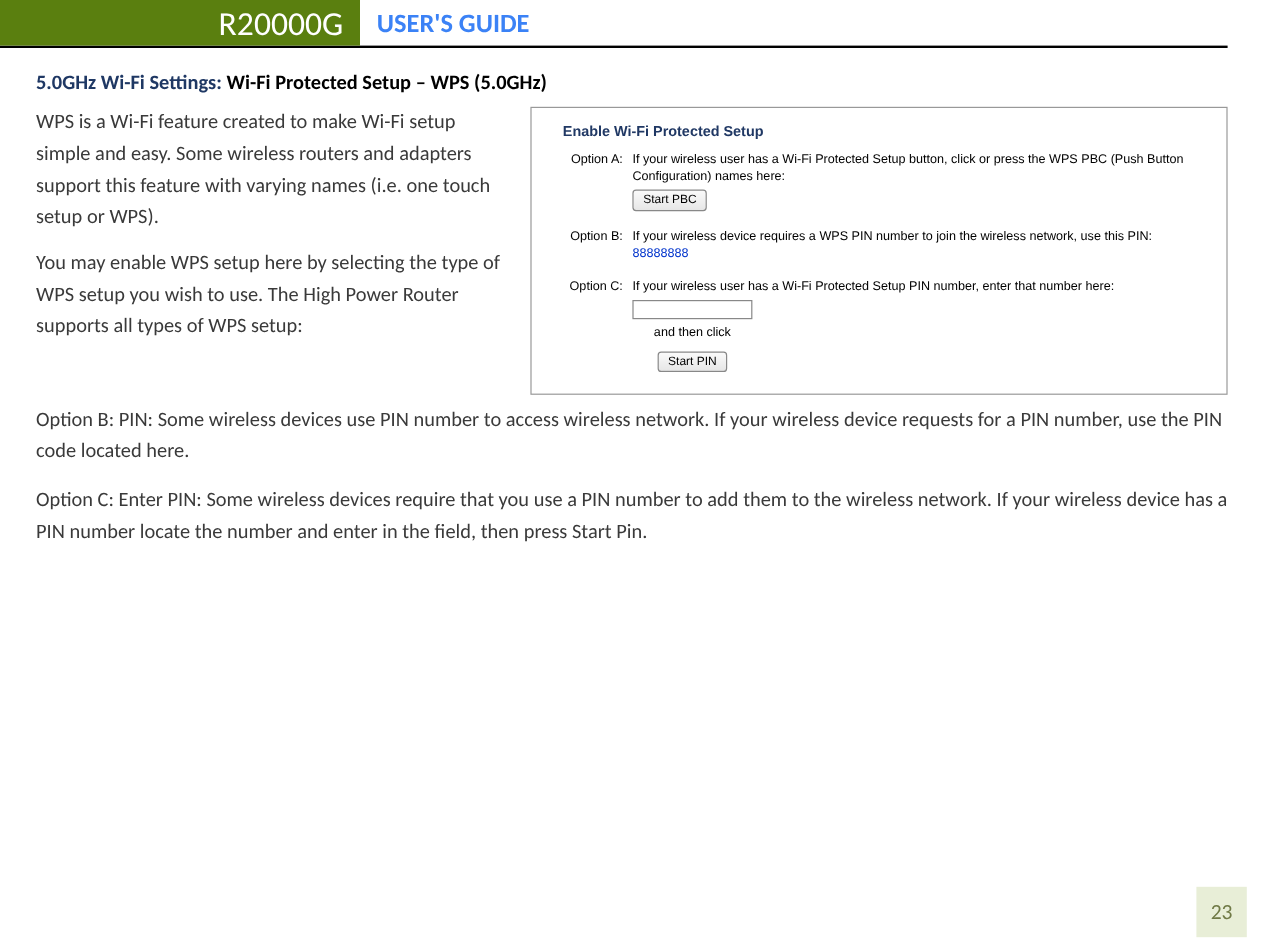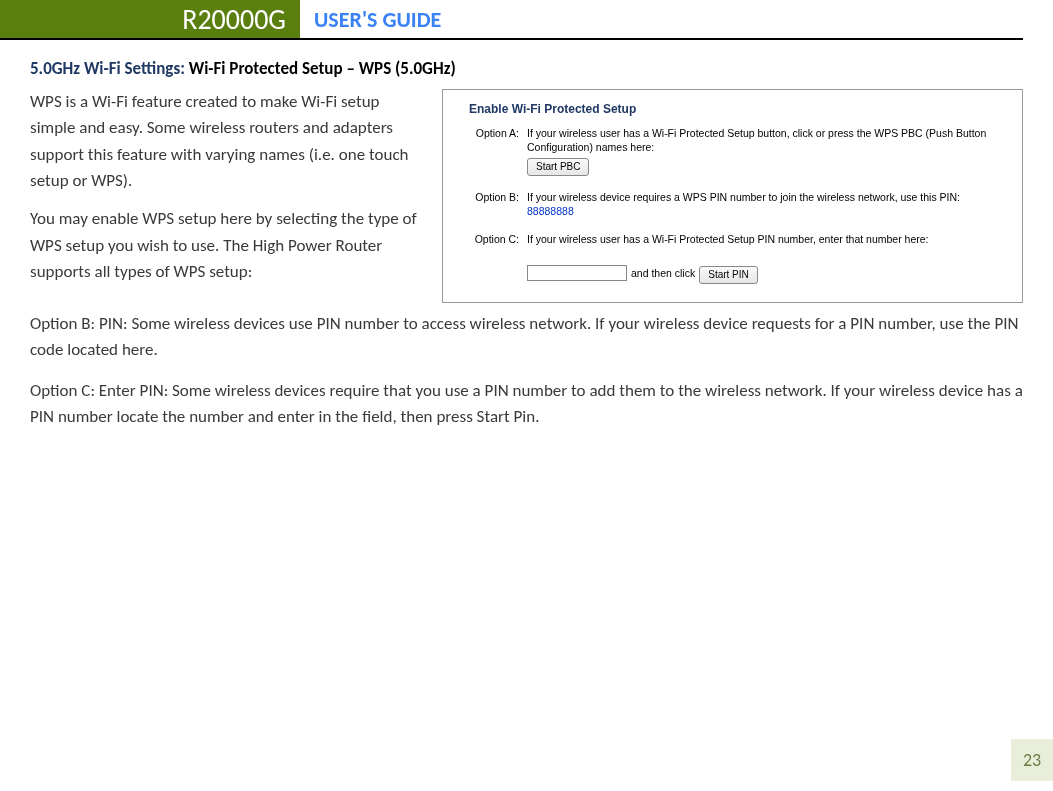--- a/index.html
+++ b/index.html
@@ -107,24 +107,24 @@
   }
   .wps-pin-link { color: #0033cc; }
   .wps-input {
     border: 1px solid #888;
     width: 100px;
     height: 16px;
     font-size: 10px;
     padding: 0 2px;
     vertical-align: middle;
   }
-  .wps-inline { display: inline-flex; align-items: center; gap: 4px; margin-top: 16px; flex-wrap: wrap;}
+  .wps-inline { display: inline-flex; align-items: center; gap: 4px; margin-top: 4px; flex-wrap: wrap; flex-direction: column;}
   .page-num {
     position: absolute;
-    right: 0;
+    right: 14px;
     bottom: 10px;
     width: 42px;
     height: 42px;
     background: #e8eed7;
     color: #707a46;
     font-size: 18px;
     display: flex;
     align-items: center;
     justify-content: center;
   }

